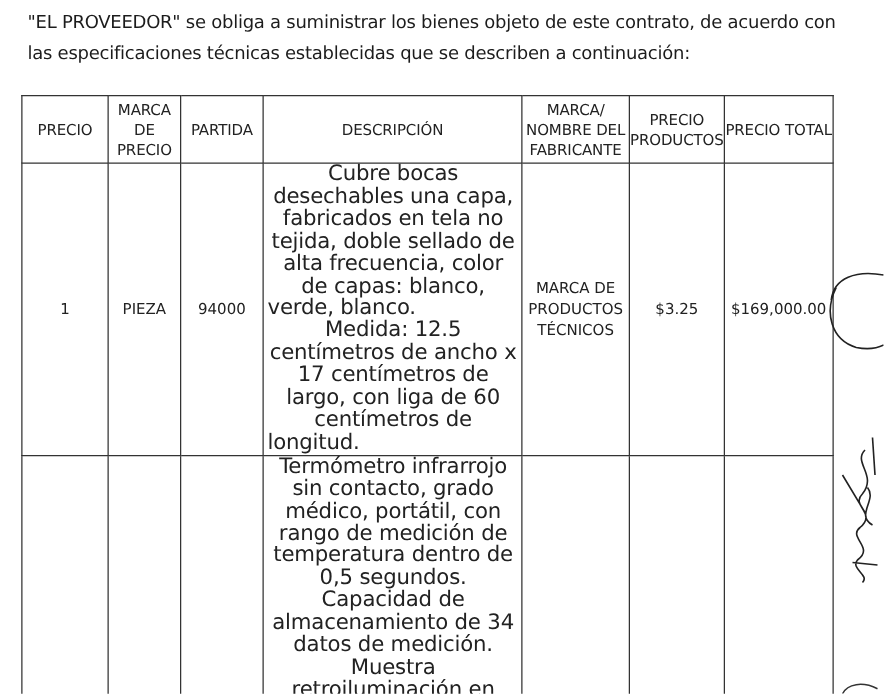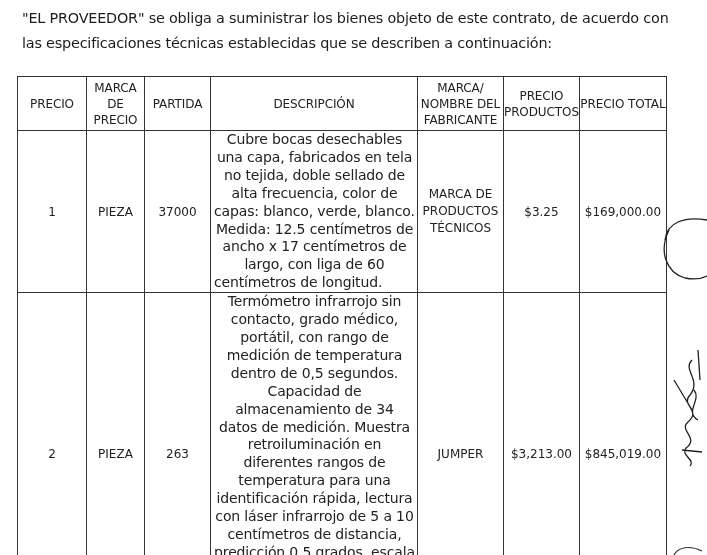--- a/index.html
+++ b/index.html
@@ -18,21 +18,21 @@
     border-collapse: collapse; table-layout: fixed;
     font-size: 12px; color: #222;
   }
   table.spec td, table.spec th {
     border: 1px solid #333; padding: 0; vertical-align: middle; text-align: center;
     font-weight: normal;
   }
   table.spec th { font-size: 12px; line-height: 16px; letter-spacing: -0.1px; }
   .desc {
     text-align: center; padding: 0 2px 0 3px !important;
-    font-size: 14px; line-height: 17.9px; text-align-last: left; letter-spacing: -0.15px;
+    font-size: 17px; line-height: 17.9px; text-align-last: left; letter-spacing: -0.15px;
     vertical-align: top !important;
   }
   .sig { position: absolute; pointer-events: none; }
 </style>
 </head>
 <body>
 
 <div class="intro">
   <p>"EL PROVEEDOR" se obliga a suministrar los bienes objeto de este contrato, de acuerdo con</p>
   <p>las especificaciones técnicas establecidas que se describen a continuación:</p>
@@ -66,21 +66,21 @@
     <th>
       <div>PRECIO</div>
       <div>PRODUCTOS</div>
     </th>
     <th>PRECIO TOTAL</th>
   </tr>
 
   <tr style="height:120px">
     <td>1</td>
     <td>PIEZA</td>
-    <td>37000</td>
+    <td>94000</td>
     <td class="desc">
       <div>Cubre bocas desechables una capa, fabricados en tela no tejida, doble sellado de alta frecuencia, color de capas: blanco, verde, blanco.</div>
       <div>Medida: 12.5 centímetros de ancho x 17 centímetros de largo, con liga de 60 centímetros de longitud.</div>
     </td>
     <td style="line-height:17px">
       <div>MARCA DE</div>
       <div>PRODUCTOS</div>
       <div>TÉCNICOS</div>
     </td>
     <td>$3.25</td>

